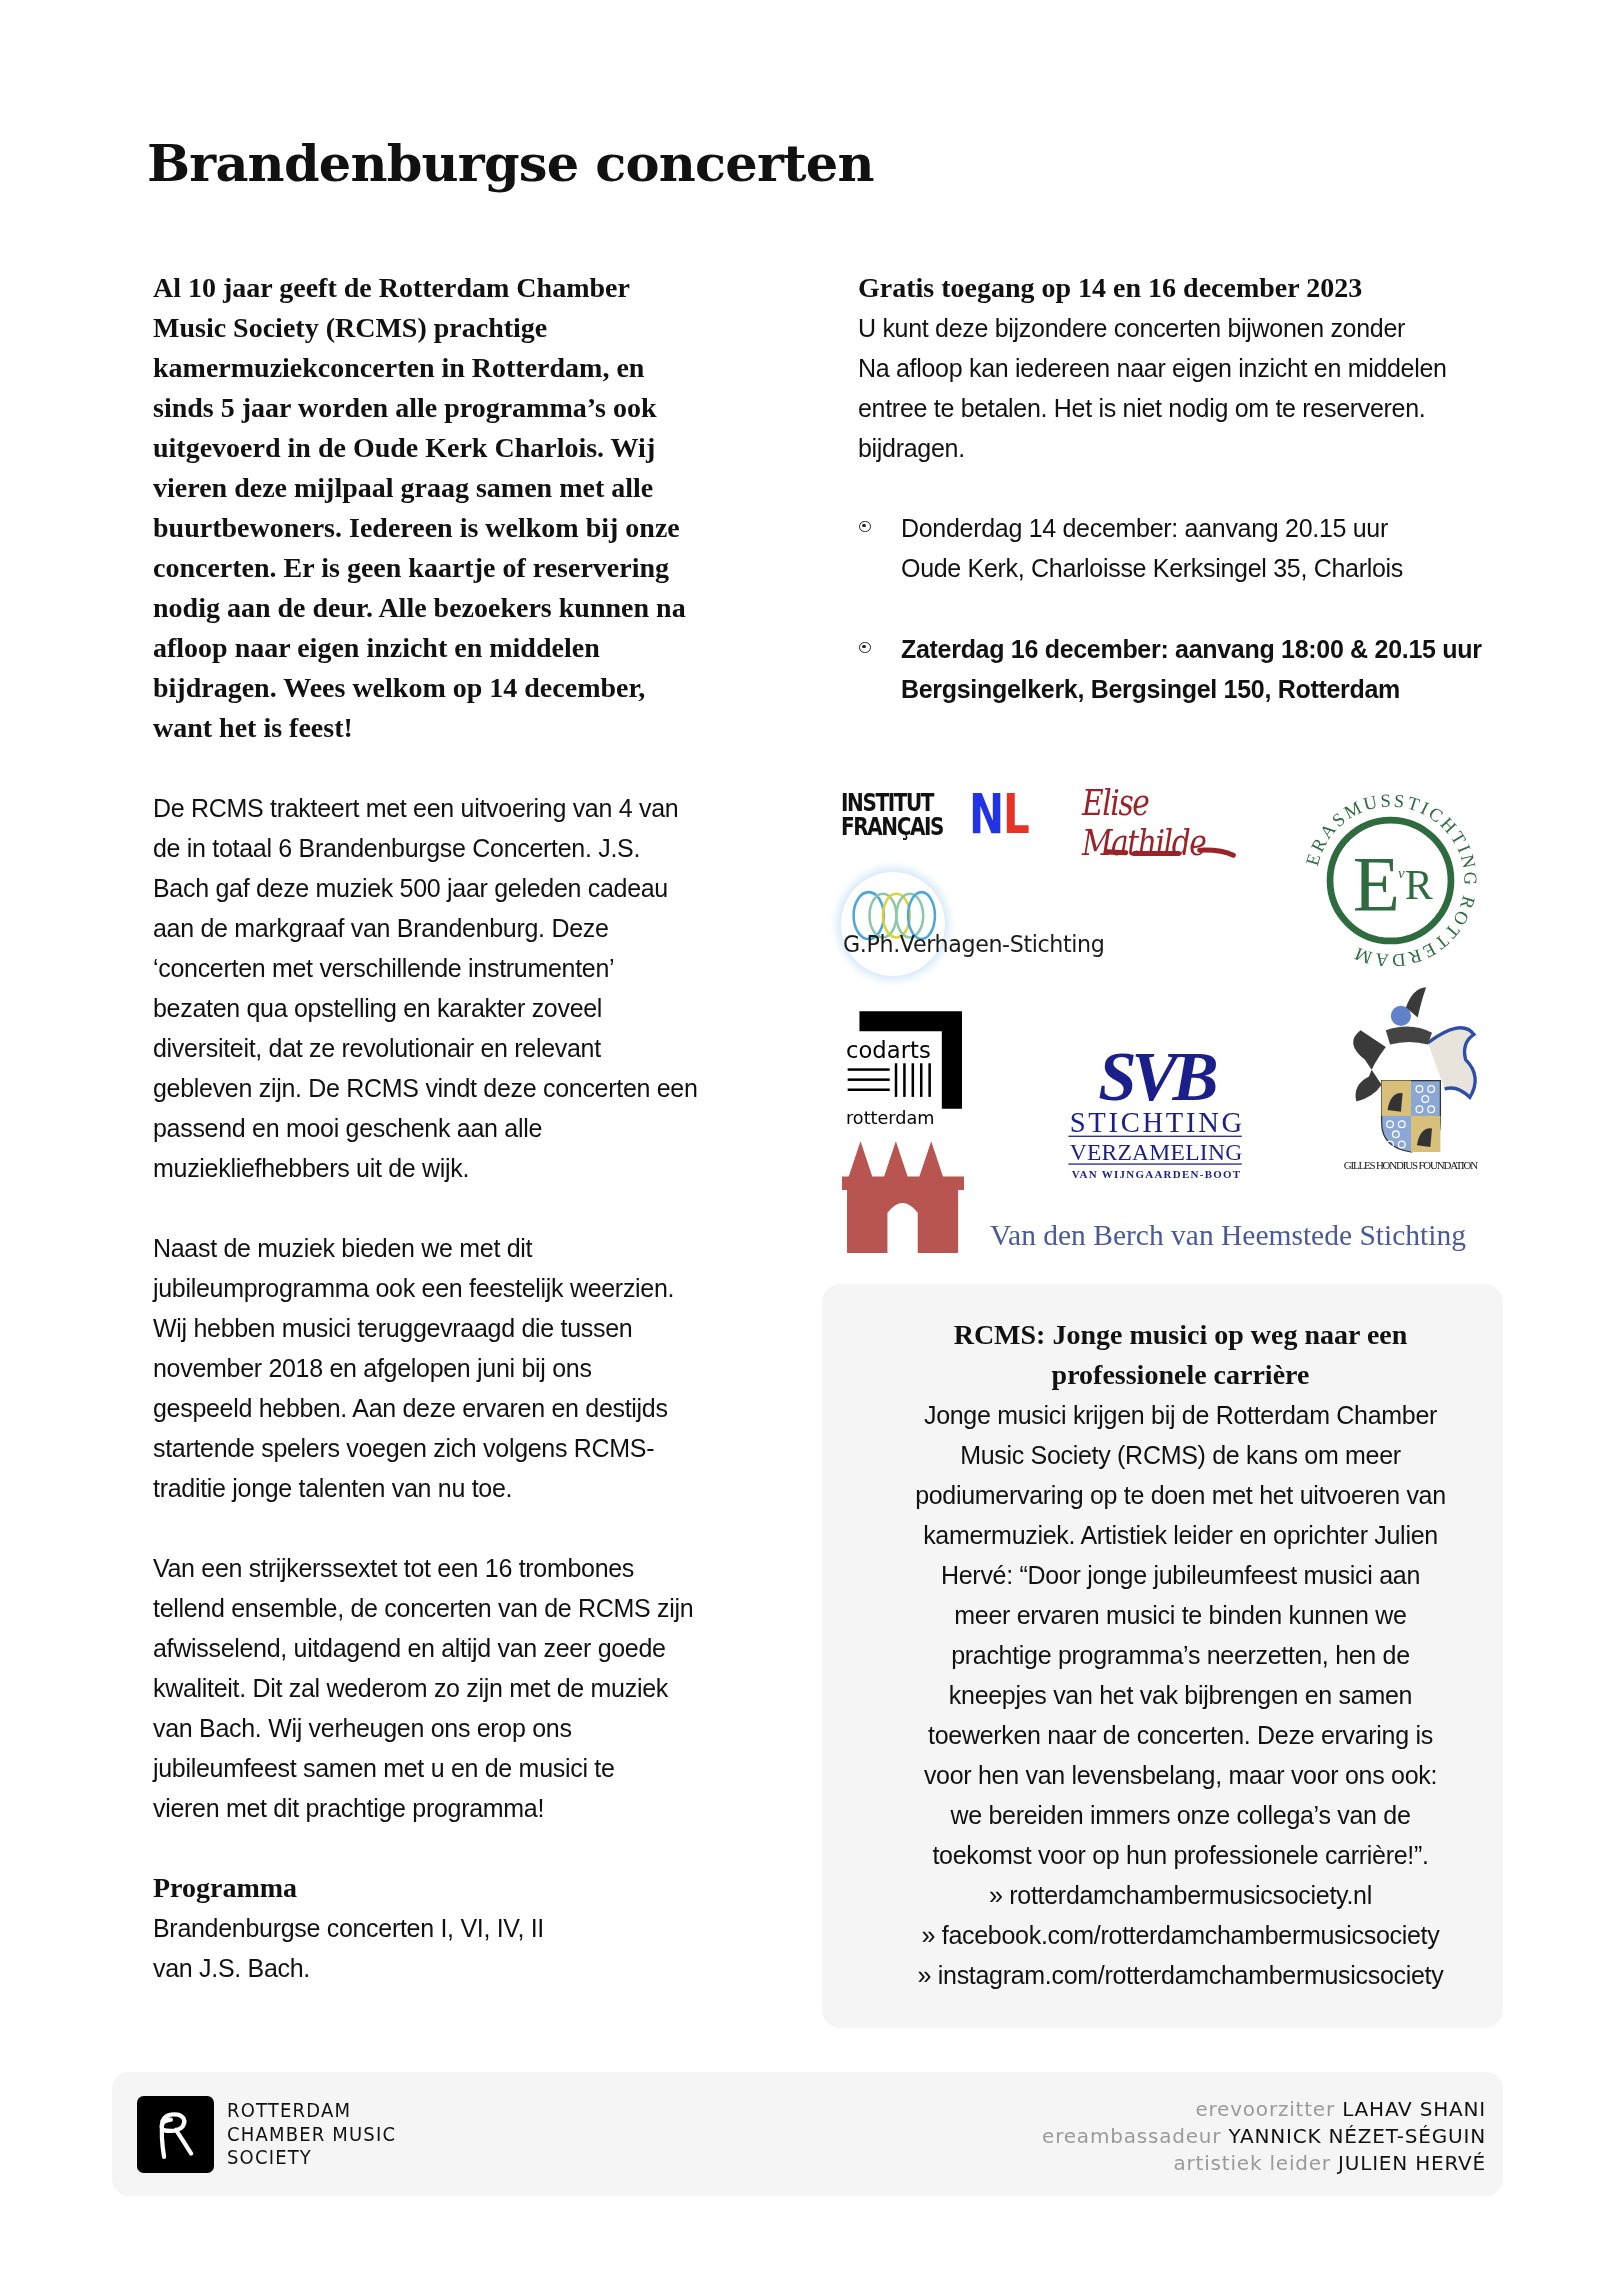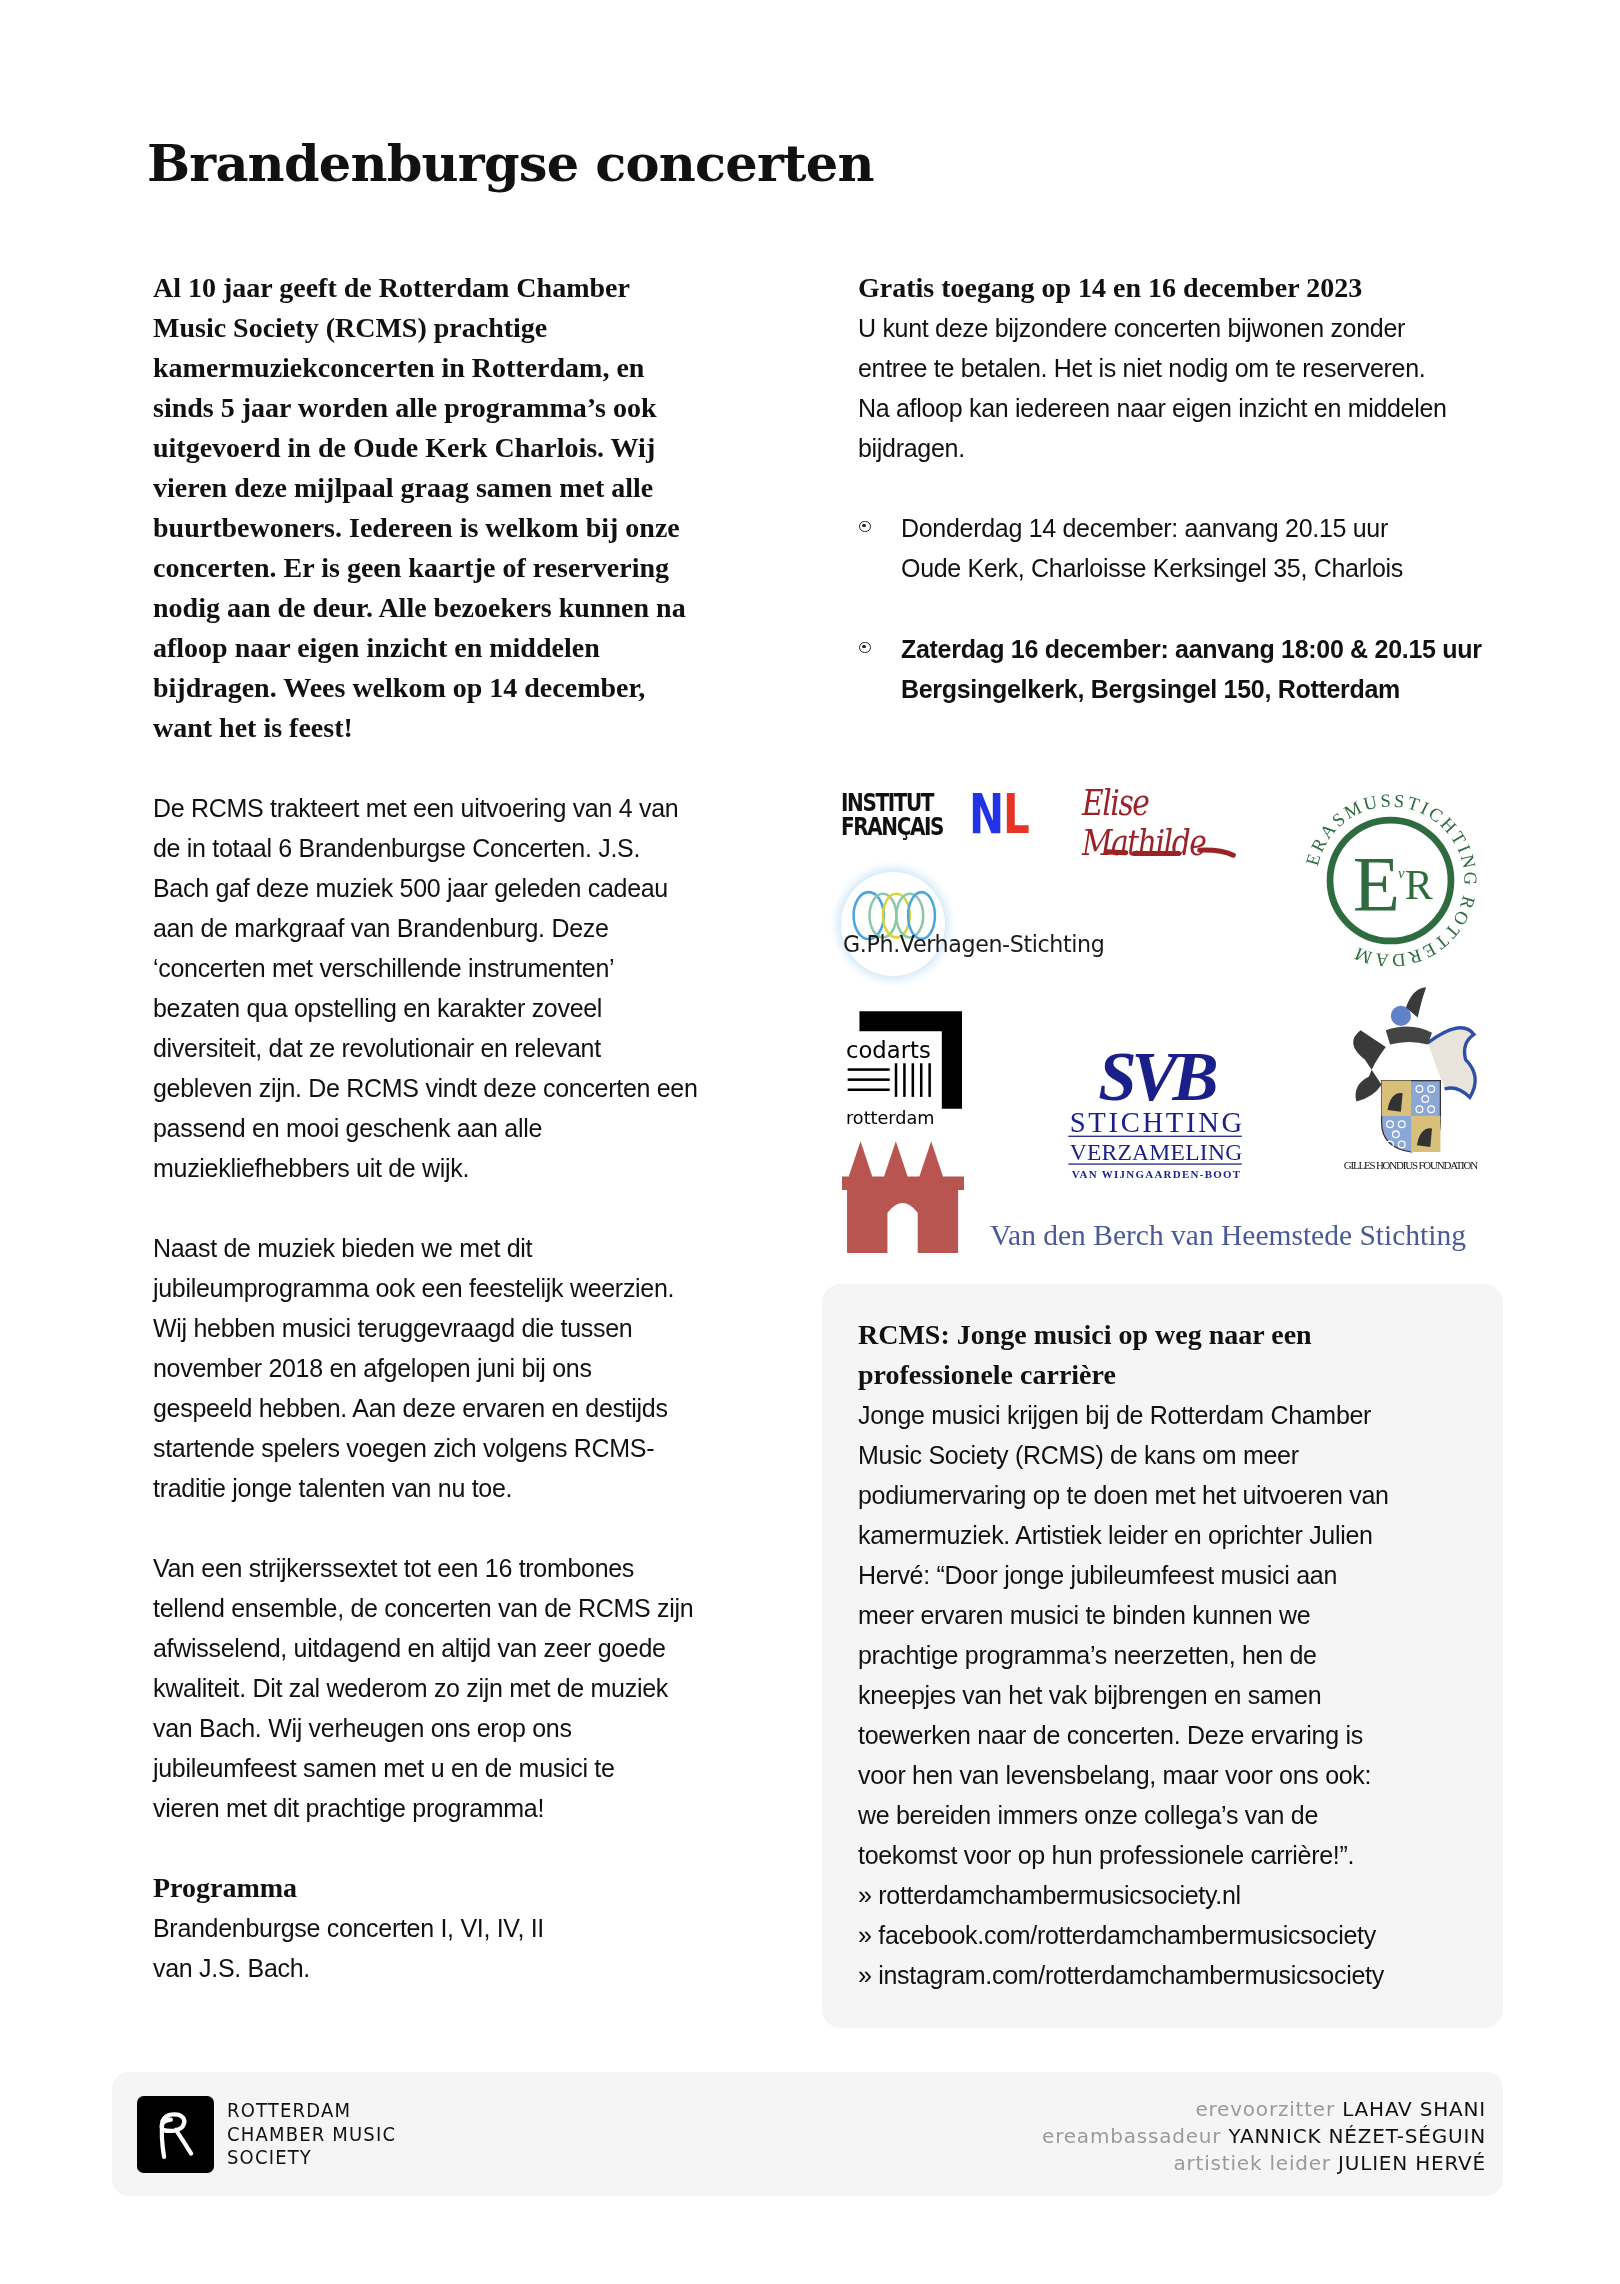--- a/index.html
+++ b/index.html
@@ -52,21 +52,21 @@
 
   .codarts-logo { left: 846px; top: 1011px; width: 116px; height: 118px; }
   .svb-logo { left: 1065px; top: 1043px; width: 181px; height: 139px; }
   .hondius-logo { left: 1335px; top: 984px; width: 152px; height: 189px; }
   .castle-logo { left: 842px; top: 1141px; width: 122px; height: 114px; }
   .berch-text { left: 990px; top: 1219px; font-family: "Liberation Serif", serif; font-size: 29.5px; color: #4a5a98; white-space: nowrap; }
 
   
   .infobox {
     left: 822px; top: 1284px; width: 681px; height: 744px; background: #f5f5f5; border-radius: 18.5px;
-    box-sizing: border-box; padding: 31px 0 0 36px;
+    box-sizing: border-box; padding: 31px 0 0 36px; text-align: center;
   }
   .infobox .heading { font-family: "Liberation Serif", serif; font-weight: bold; font-size: 28px; line-height: 40px; color: #111; }
 
   
   .footer {
     left: 112px; top: 2072px; width: 1391px; height: 124px; background: #f5f5f5; border-radius: 17px;
   }
   .footer-logo-mark { position: absolute; left: 25px; top: 24.4px; width: 77px; height: 77px; background: #000; border-radius: 6.7px; }
   .footer-org { position: absolute; left: 115px; top: 27px; font-family: "DejaVu Sans", sans-serif; font-size: 20px; line-height: 23.6px; letter-spacing: 1.3px; color: #111; transform: scaleX(0.9); transform-origin: left top; }
   .footer-credits { position: absolute; right: 17px; top: 23.6px; text-align: right; font-family: "DejaVu Sans", sans-serif; font-size: 20px; line-height: 27px; letter-spacing: 0.8px; }
@@ -131,22 +131,22 @@
     <span class="line serif-bold">Programma</span>
     <span class="line sans">Brandenburgse concerten I, VI, IV, II</span>
     <span class="line sans">van J.S. Bach.</span>
   </div>
 </div>
 
 <div class="abs col-right">
   <div class="para">
     <span class="line serif-bold">Gratis toegang op 14 en 16 december 2023</span>
     <span class="line sans">U kunt deze bijzondere concerten bijwonen zonder</span>
+    <span class="line sans">Na afloop kan iedereen naar eigen inzicht en middelen</span>
     <span class="line sans">entree te betalen. Het is niet nodig om te reserveren.</span>
-    <span class="line sans">Na afloop kan iedereen naar eigen inzicht en middelen</span>
     <span class="line sans">bijdragen.</span>
   </div>
   <ul class="bullets sans">
     <li class="bullet-item">
       <span class="bullet-icon"></span>
       <span class="line">Donderdag 14 december: aanvang 20.15 uur</span>
       <span class="line">Oude Kerk, Charloisse Kerksingel 35, Charlois</span>
     </li>
     <li class="bullet-item">
       <span class="bullet-icon"></span>

